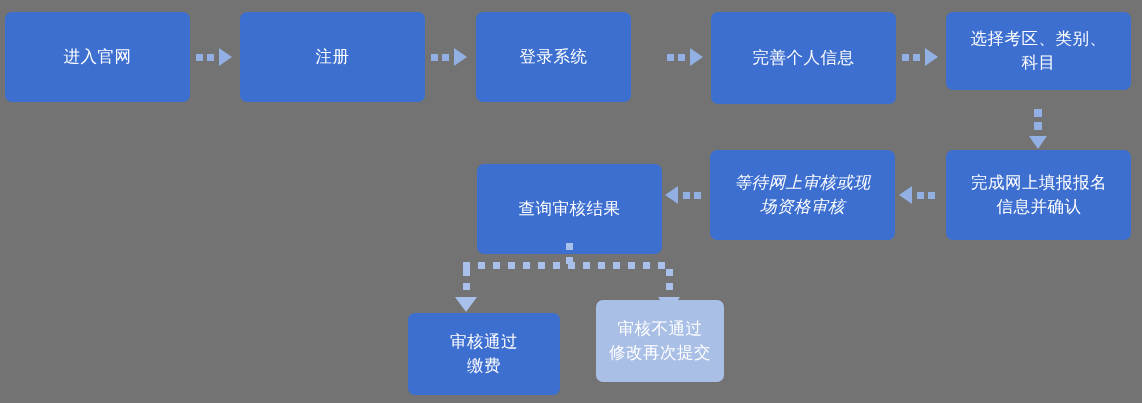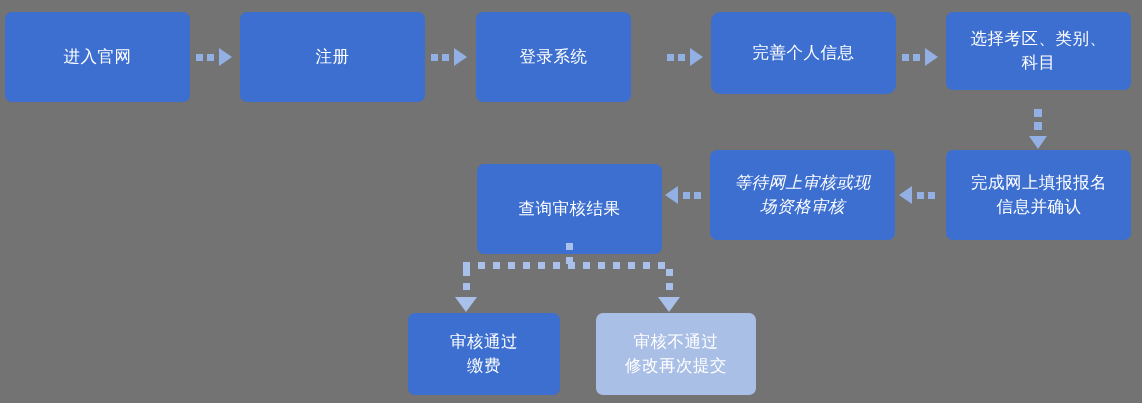--- a/index.html
+++ b/index.html
@@ -145,21 +145,21 @@
   </div>
 
   <div class="node" style="left:476px; top:12px; width:155px; height:90px;">登录系统</div>
 
   <div class="conn-h" style="left:667px; top:50px;">
     <span class="sq"></span>
     <span class="sq"></span>
     <span class="tri-r"></span>
   </div>
 
-  <div class="node" style="left:711px; top:12px; width:185px; height:82px;border-radius:9px;">完善个人信息</div>
+  <div class="node" style="left:711px; top:12px; width:185px; height:92px;">完善个人信息</div>
 
   <div class="conn-h" style="left:902px; top:50px;">
     <span class="sq"></span>
     <span class="sq"></span>
     <span class="tri-r"></span>
   </div>
 
   <div class="node" style="left:946px; top:12px; width:185px; height:78px;text-align:center;">选择考区、类别、
 科目</div>
 
@@ -195,16 +195,16 @@
 
   <div class="dash-v" style="left:463px; top:269px; height:30px;"></div>
   <div class="arrow-d" style="left:455px; top:297px;"></div>
 
   <div class="dash-v" style="left:666px; top:269px; height:30px;"></div>
   <div class="arrow-d" style="left:658px; top:297px;"></div>
 
   <div class="node" style="left:396px; top:313px; width:152px; height:82px;margin-left:12px;">审核通过
 缴费</div>
 
-  <div class="node light" style="left:596px; top:313px; width:160px; height:82px;">审核不通过
+  <div class="node light" style="left:596px; top:300px; width:128px; height:82px;">审核不通过
 修改再次提交</div>
 
 </div>
 
 </body></html>

